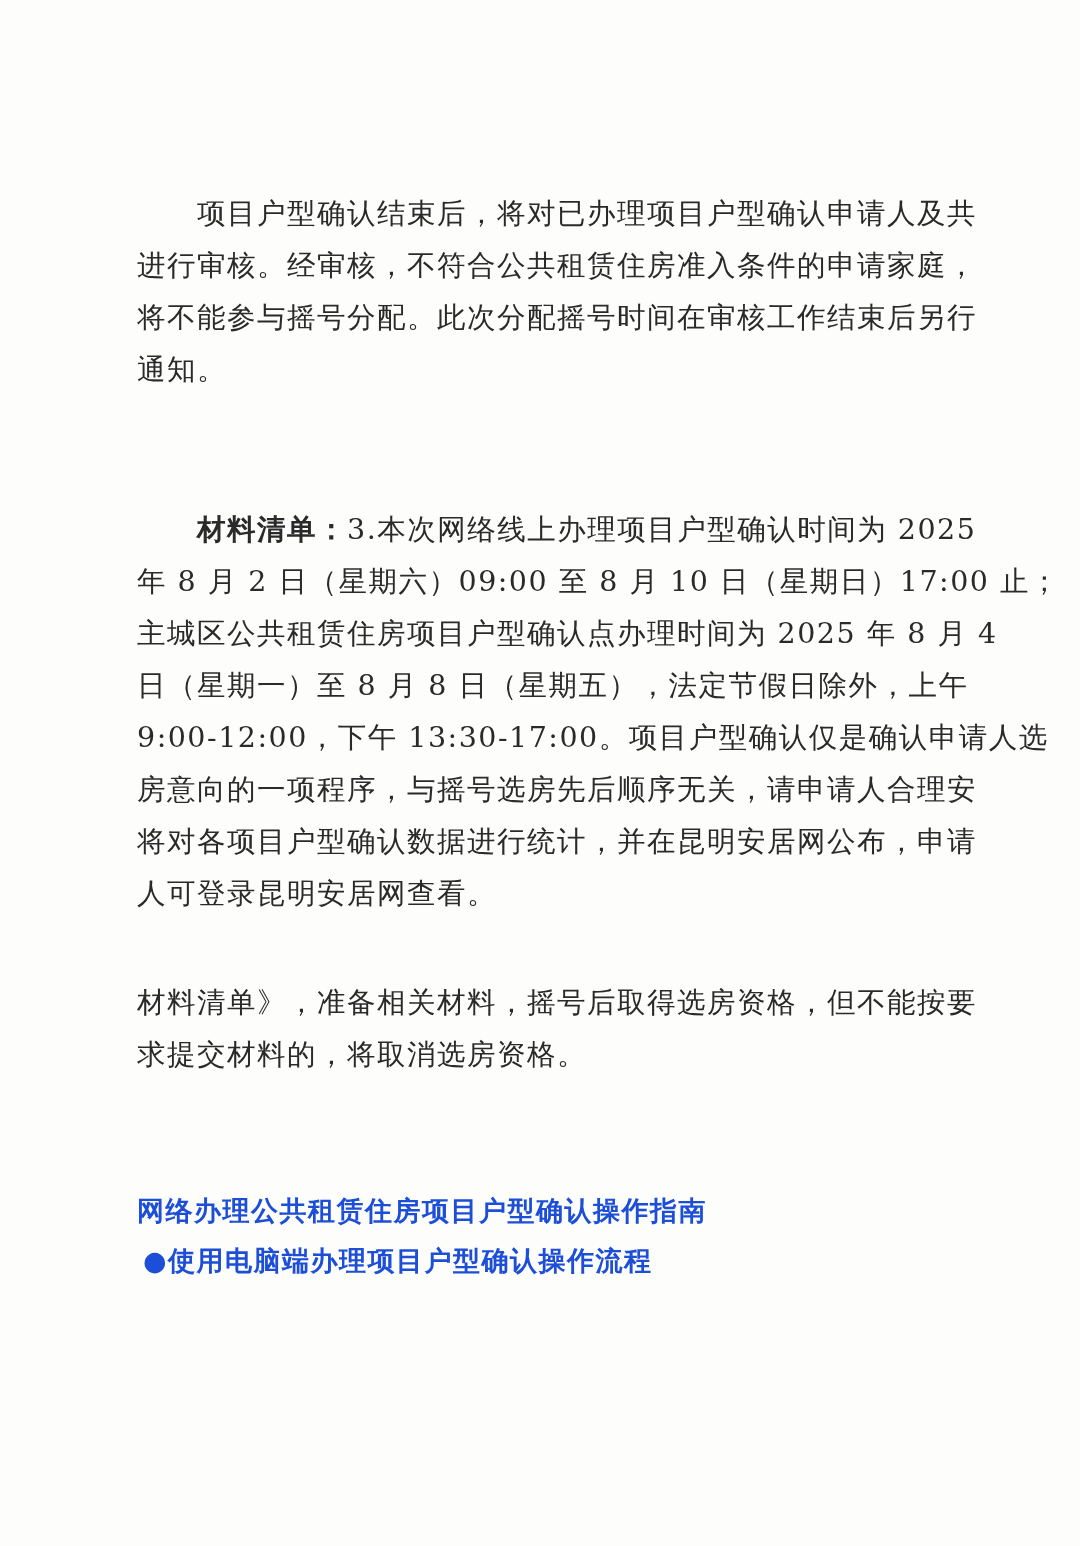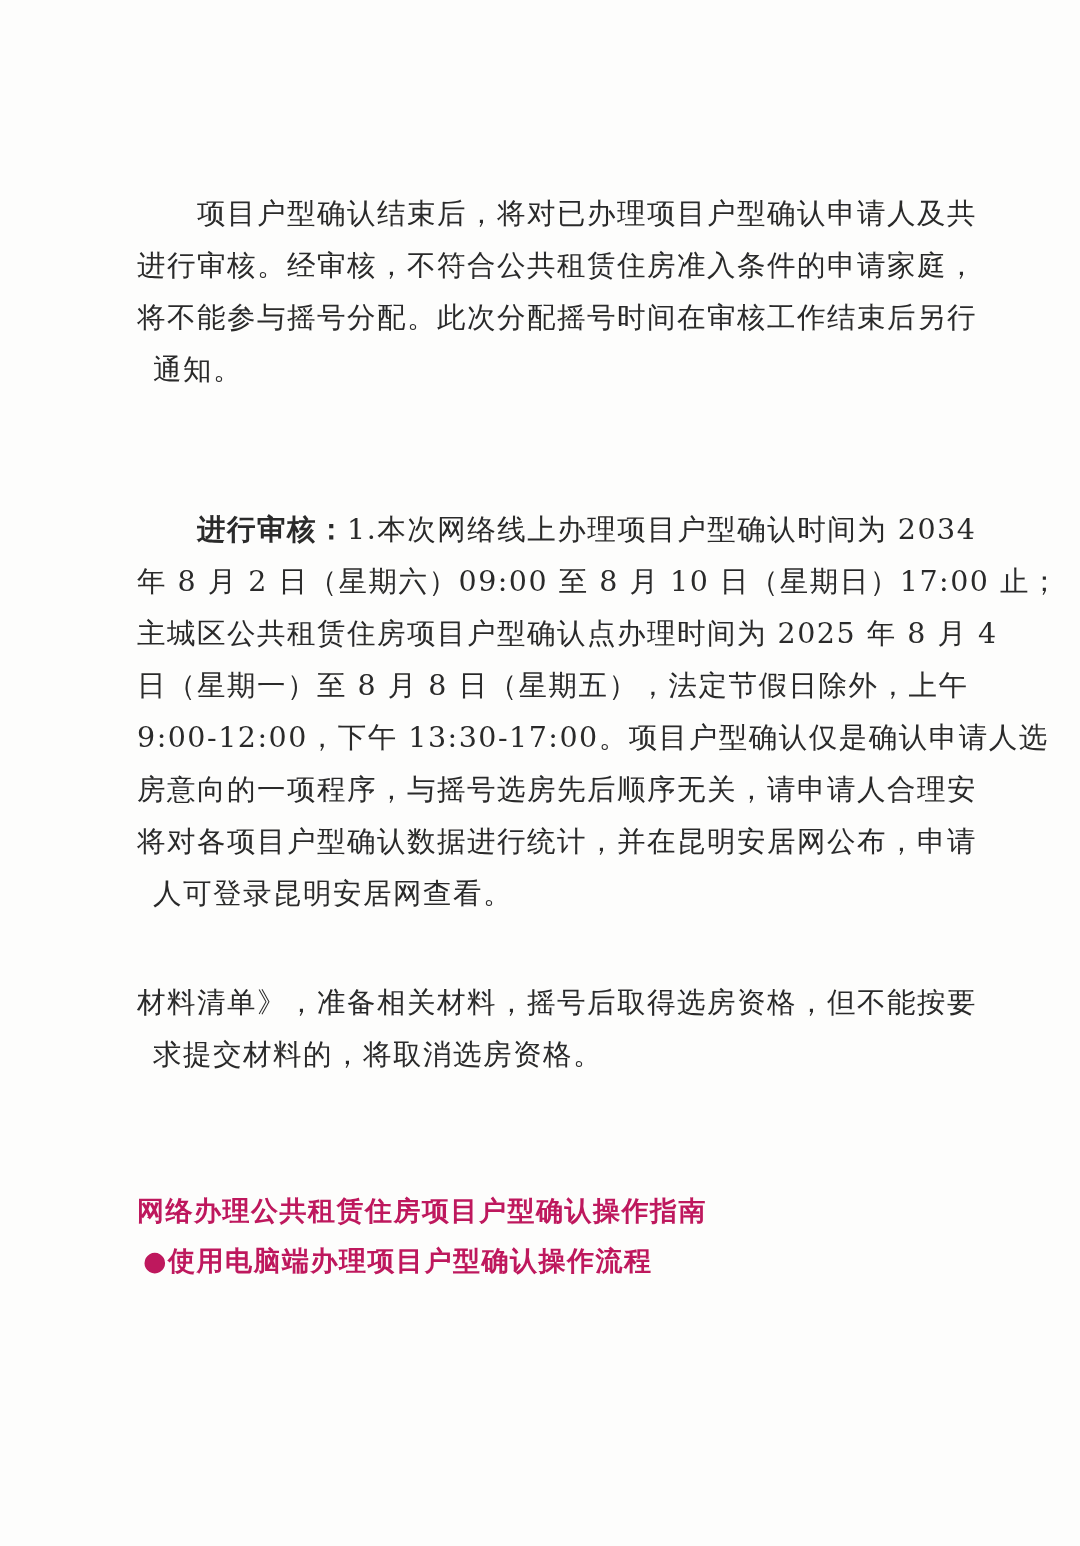--- a/index.html
+++ b/index.html
@@ -11,47 +11,47 @@
     color: #2a2a2a;
   }
   .page { position: absolute; left: 0; top: 0; width: 911px; height: 1546px; }
   .para {
     position: absolute; left: 137px; width: 828px;
     font-size: 28.5px; line-height: 52px;
     text-align: justify; text-align-last: left;
     letter-spacing: 1.5px;
   }
   .line { display: block; white-space: nowrap; text-align: justify; text-align-last: justify; }
-  .line.last { text-align-last: left; margin-left: 16px; }
+  .line.last { text-align-last: left; }
   .bold { font-weight: bold; }
   .heading {
     position: absolute; left: 137px;
     font-family: "DejaVu Sans", "Liberation Sans", sans-serif;
-    font-size: 27px; letter-spacing: 1.5px; font-weight: bold; color: #be185d;
+    font-size: 27px; letter-spacing: 1.5px; font-weight: bold; color: #1d4ed8;
   }
   .page-num {
     position: absolute; left: 897px; top: 1530px;
     font-size: 28px; color: #333;
     font-family: "Liberation Serif", serif;
   }
 </style>
 </head>
 <body>
 
 <div class="page">
 
   <div class="para" style="top:188px;">
     <span class="line">　　项目户型确认结束后，将对已办理项目户型确认申请人及共</span>
     <span class="line">进行审核。经审核，不符合公共租赁住房准入条件的申请家庭，</span>
     <span class="line">将不能参与摇号分配。此次分配摇号时间在审核工作结束后另行</span>
     <span class="line last">通知。</span>
   </div>
 
   <div class="para" style="top:503px;">
-    <span class="line"><span class="bold">　　进行审核：</span><span>1.本次网络线上办理项目户型确认时间为 2034</span></span>
+    <span class="line"><span class="bold">　　材料清单：</span><span>3.本次网络线上办理项目户型确认时间为 2025</span></span>
     <span class="line">年 8 月 2 日（星期六）09:00 至 8 月 10 日（星期日）17:00 止；</span>
     <span class="line">主城区公共租赁住房项目户型确认点办理时间为 2025 年 8 月 4</span>
     <span class="line">日（星期一）至 8 月 8 日（星期五），法定节假日除外，上午</span>
     <span class="line">9:00-12:00，下午 13:30-17:00。项目户型确认仅是确认申请人选</span>
     <span class="line">房意向的一项程序，与摇号选房先后顺序无关，请申请人合理安</span>
     <span class="line">将对各项目户型确认数据进行统计，并在昆明安居网公布，申请</span>
     <span class="line last">人可登录昆明安居网查看。</span>
   </div>
 
   <div class="para" style="top:977px;">

